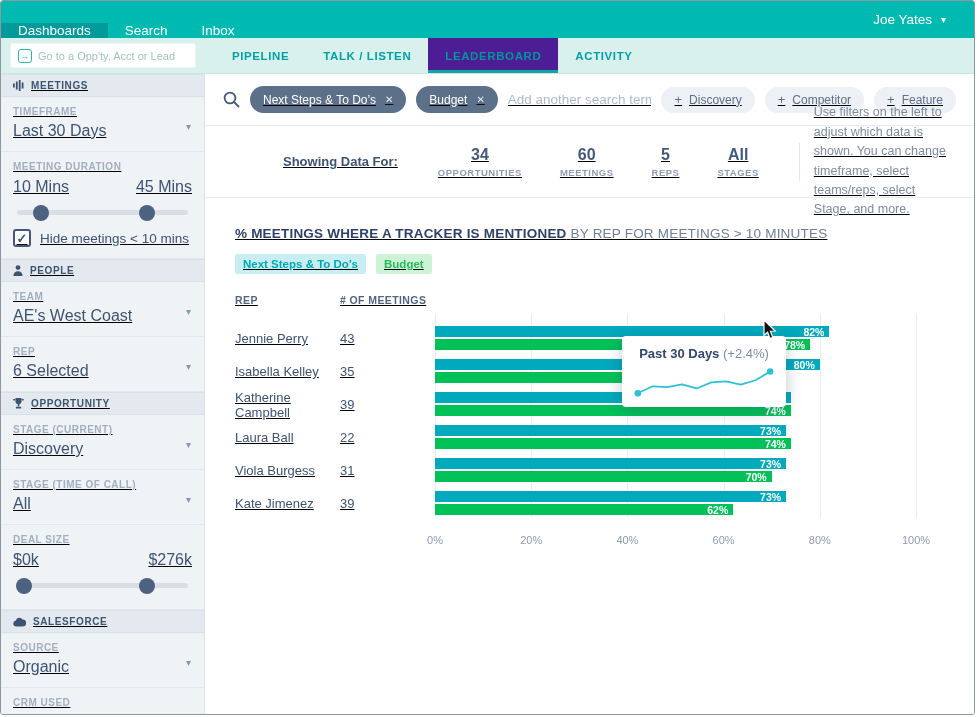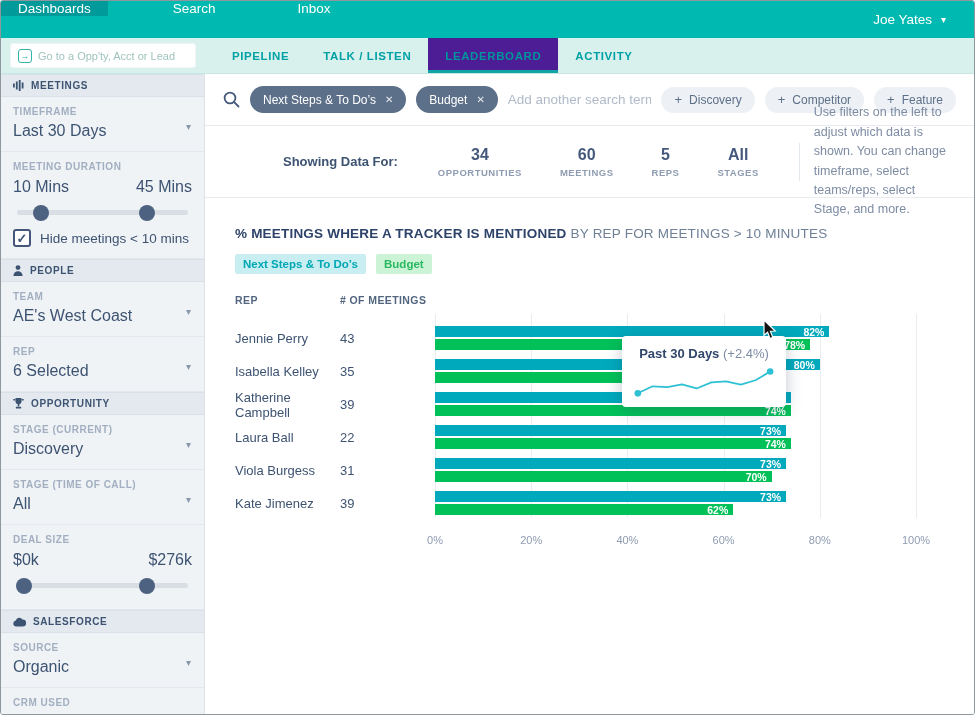--- a/index.html
+++ b/index.html
@@ -6,42 +6,42 @@
   html,body { background:#fff; }
   body { font-family:"Liberation Sans", sans-serif; width:977px; height:717px; }
   .app { width:975px; height:715px; border:1px solid #8e969e; border-radius:3px; overflow:hidden;
          display:flex; flex-direction:column; background:#fff; }
 
   
   .topnav { height:37px; background:#00b9b0; display:flex; align-items:stretch; color:#fff; flex-shrink:0; }
   .logo { width:204px; display:flex; align-items:center; justify-content:center; gap:3px;
           font-weight:bold; font-size:22px; letter-spacing:1.5px; }
   .logo svg { margin:0 1px; }
-  .nav-items { display:flex; align-items:flex-start;gap:48px; }
+  .nav-items { display:flex; align-items:flex-end; }
   .nav-item { padding:0 17px; display:flex; align-items:center; font-size:13.5px; cursor:default; }
   .nav-item.active { background:#009a9a; }
   .user-menu { margin-left:auto; display:flex; align-items:center; gap:9px; padding-right:28px; font-size:13.5px; }
   .user-menu .caret { font-size:10px; }
 
   
   .subnav { height:36px; background:#d9f1ed; display:flex; align-items:stretch; flex-shrink:0; border-bottom:1px solid #c7e7e2; }
   .goto-wrap { width:204px; display:flex; align-items:center; padding:0 9px; }
   .goto { flex:1; background:#fff; border:1px solid #eef7f5; border-radius:3px; height:25px;
           display:flex; align-items:center; gap:6px; padding:0 7px; }
   .goto-icon { width:14px; height:14px; border:1px solid #35b3ab; border-radius:3px; color:#35b3ab;
                font-size:9px; display:flex; align-items:center; justify-content:center; flex-shrink:0; }
   .goto input { border:none; outline:none; width:100%; font-size:11px; color:#3d5372; background:transparent; font-family:inherit; }
   .goto input::placeholder { color:#9fc4be; }
   .tabs { display:flex; align-items:stretch; margin-left:10px; }
   .tab { padding:0 17px; display:flex; align-items:center; font-size:11.5px; font-weight:bold;
          letter-spacing:.6px; color:#00a1a4; cursor:default; }
   .tab.active { background:#4c1d95; color:#00959b; box-shadow: inset 0 -3px 0 #12a3a5; }
 
   
-  .cols { flex:1; display:flex; min-height:0; }
+  .cols { flex:1; display:flex; min-height:0;text-decoration:underline; }
 
   
   .sidebar { width:204px; background:#f0f3f6; border-right:1px solid #dde3e9; overflow:hidden; flex-shrink:0; }
   .sec-head { height:23px; background:#e3e9ee; border-top:1px solid #d9e0e7; border-bottom:1px solid #d9e0e7;
               display:flex; align-items:center; gap:7px; padding:0 12px;
               font-size:10px; font-weight:bold; letter-spacing:.6px; color:#3d5372; }
   .sec-head svg { flex-shrink:0; }
   .filter { position:relative; padding:9px 12px 11px; border-bottom:1px solid #e3e8ee; }
   .flab { font-size:10px; font-weight:bold; letter-spacing:.5px; color:#a2afc1; margin-bottom:5px; }
   .fval { font-size:16px; color:#3d5372; }

